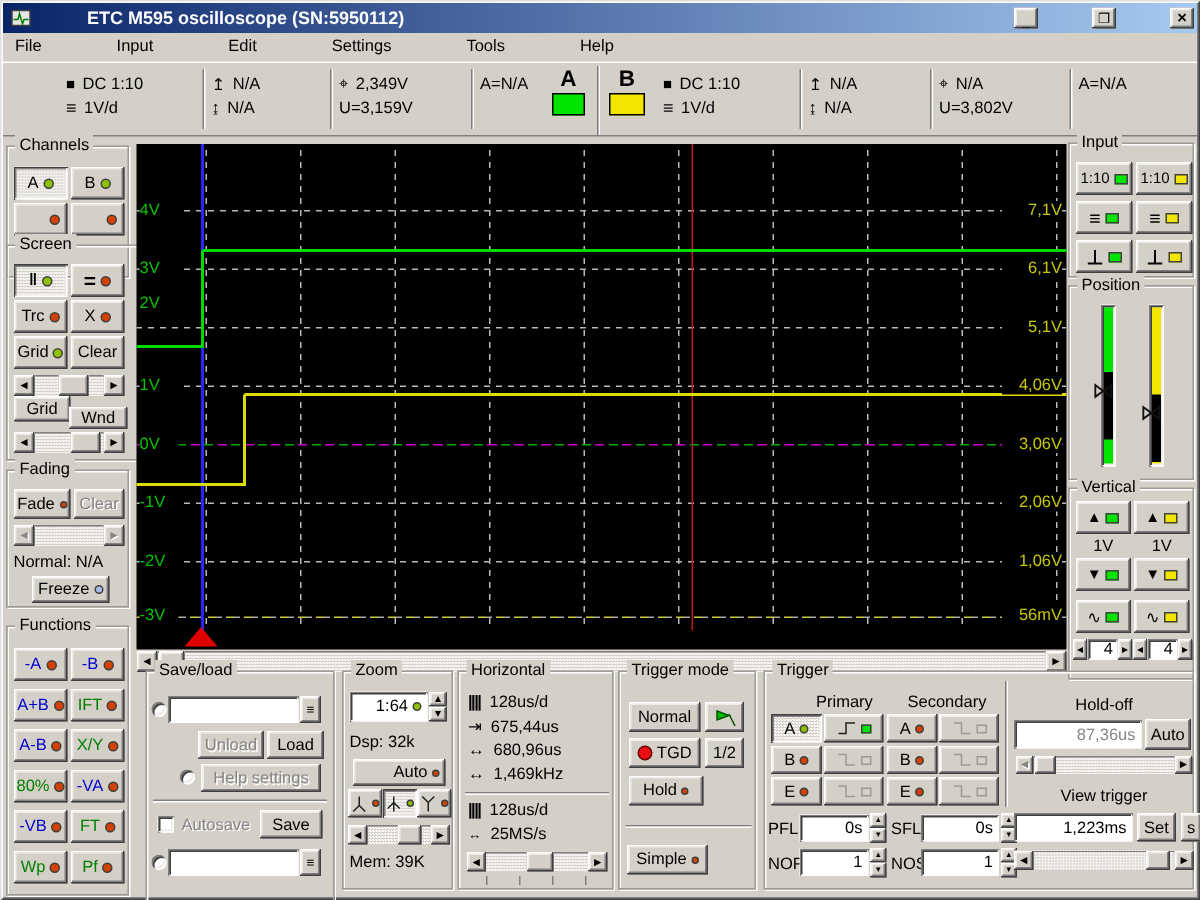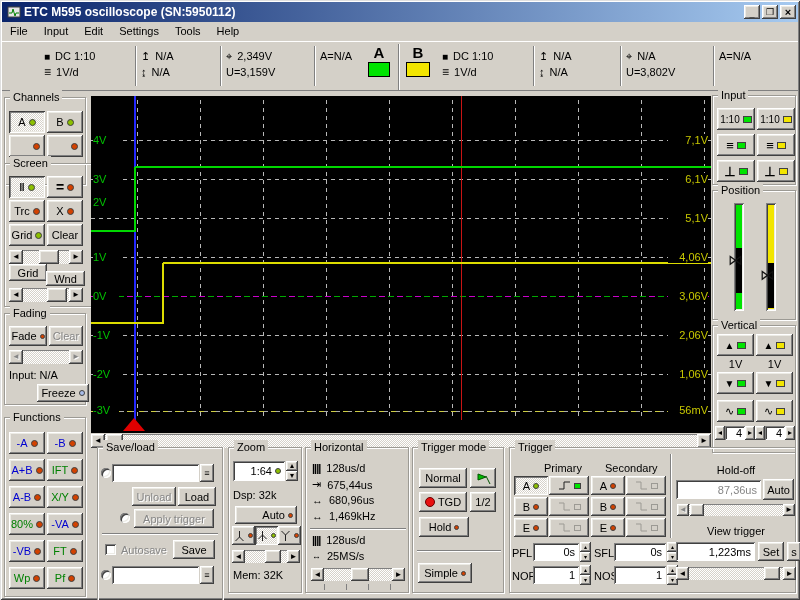--- a/index.html
+++ b/index.html
@@ -5,21 +5,21 @@
   :root{
     --bg:#D4D0C8; --title1:#0A246A; --title2:#A6CAF0;
     --chA:#00E400; --chB:#F2E500; --ledGreen:#8CC000; --ledRed:#D24100; --ledBlue:#A8BCE8;
     --traceA:#00D800; --traceB:#DCDC00; --gridline:#B8B8B8; --triggerLine:#2428FF; --cursorLine:#C81414;
     --scopeBg:#000000; --fnBlue:#0000D0; --fnGreen:#008000;
   }
   *{margin:0;padding:0;box-sizing:border-box;font-family:"Liberation Sans",sans-serif;}
   body{background:#777;}
   #win{position:relative;width:800px;height:600px;background:var(--bg);font-size:11px;color:#000;
        box-shadow:inset 1px 1px 0 #DFDFDF,inset -1px -1px 0 #404040,inset 2px 2px 0 #FFF,inset -2px -2px 0 #808080;overflow:hidden;}
-  .abs{position:absolute;}
+  .abs{position:absolute;gap:34px;}
   .flex{display:flex;align-items:center;}
   
   .btn{position:absolute;display:flex;align-items:center;justify-content:center;gap:3px;background:var(--bg);
        box-shadow:inset -1px -1px 0 #404040,inset 1px 1px 0 #FFF,inset -2px -2px 0 #808080,inset 2px 2px 0 #ECEBE5;
        font-size:11px;cursor:default;white-space:nowrap;}
   .btn.on{background:repeating-conic-gradient(#FFF 0% 25%,#D6D2CA 0% 50%) 0 0/2px 2px;
        box-shadow:inset 1px 1px 0 #404040,inset -1px -1px 0 #FFF,inset 2px 2px 0 #808080,inset -2px -2px 0 #ECEBE5;}
   .sunk{background:#FFF;box-shadow:inset 1px 1px 0 #808080,inset -1px -1px 0 #FFF,inset 2px 2px 0 #404040,inset -2px -2px 0 #ECEBE5;}
   .grp{position:absolute;border:1px solid #9C9A94;box-shadow:inset 1px 1px 0 #FFF, 1px 1px 0 #FFF;}
   .glabel{position:absolute;top:-8px;left:5px;background:var(--bg);padding:0 3px;font-size:11px;line-height:14px;}
@@ -238,22 +238,22 @@
         <span class="dis">Clear</span>
       </div>
     <div class="track" style="left:4px;top:36px;width:74px;height:14px;">
       <div class="sbtn" style="left:0;top:0;width:14px;height:14px;">
           <span class="dis">◄</span>
         </div>
       <div class="sbtn" style="right:0;top:0;width:14px;height:14px;">
           <span class="dis">►</span>
         </div>
     </div>
-    <div class="abs" style="left:4px;top:55px;">Input: N/A</div>
-    <div class="btn" style="left:16px;top:70px;width:52px;height:18px;margin-left:16px;">
+    <div class="abs" style="left:4px;top:55px;">Normal: N/A</div>
+    <div class="btn" style="left:16px;top:70px;width:52px;height:18px;">
         <span>Freeze</span>
         <span class="led lb" style="width:6px;height:6px;"></span>
       </div>
   </div>
 
   <div class="grp" style="left:4px;top:417px;width:82px;height:180px;">
     <span class="glabel">Functions</span>
     <div class="btn" style="left:4px;top:14px;width:36px;height:22px;">
         <span class="fnb">-A</span>
         <span class="led lr"></span>
@@ -456,21 +456,21 @@
         <span style="font-size:9px;">≡</span>
       </div>
     <div class="btn" style="left:34px;top:39px;width:44px;height:19px;">
         <span class="dis">Unload</span>
       </div>
     <div class="btn" style="left:80px;top:39px;width:38px;height:19px;">
         <span>Load</span>
       </div>
     <div class="sunk abs" style="left:22px;top:65px;width:10px;height:10px;border-radius:50%;"></div>
     <div class="btn" style="left:36px;top:61px;width:80px;height:19px;">
-        <span class="dis">Apply trigger</span>
+        <span class="dis">Help settings</span>
       </div>
     <div class="hr" style="left:4px;top:85px;width:116px;"></div>
     <div class="sunk abs" style="left:7px;top:96px;width:11px;height:11px;"></div>
     <div class="abs dis" style="left:23px;top:96px;">Autosave</div>
     <div class="btn" style="left:75px;top:92px;width:42px;height:19px;">
         <span>Save</span>
       </div>
     <div class="sunk abs" style="left:3px;top:122px;width:10px;height:10px;border-radius:50%;"></div>
     <div class="inp" style="left:14px;top:118px;width:87px;height:18px;"></div>
     <div class="btn" style="left:102px;top:118px;width:14px;height:18px;">
@@ -507,21 +507,21 @@
       <svg width="11" height="12">
           <path d="M5.5 11 V5 M5.5 5 L1.5 1 M5.5 5 L9.5 1" stroke="#202020" fill="none"></path>
         </svg>
         <span class="led lr" style="width:5px;height:5px;"></span>
       </div>
     <div class="track" style="left:3px;top:102px;width:68px;height:13px;">
       <div class="sbtn" style="left:0;top:0;width:13px;height:13px;">◄</div>
       <div class="thumb" style="left:33px;top:0;width:16px;height:13px;"></div>
       <div class="sbtn" style="right:0;top:0;width:13px;height:13px;">►</div>
     </div>
-    <div class="abs" style="left:4px;top:121px;">Mem: 32K</div>
+    <div class="abs" style="left:4px;top:121px;">Mem: 39K</div>
   </div>
 
   <div class="grp" style="left:305px;top:447px;width:104px;height:146px;">
     <span class="glabel">Horizontal</span>
     <div class="abs flex" style="left:6px;top:14px;gap:6px;">
         <span style="letter-spacing:-1px;font-weight:bold;">||||</span>
         <span>128us/d</span>
       </div>
     <div class="abs flex" style="left:6px;top:30px;gap:6px;">
         <span>⇥</span>

